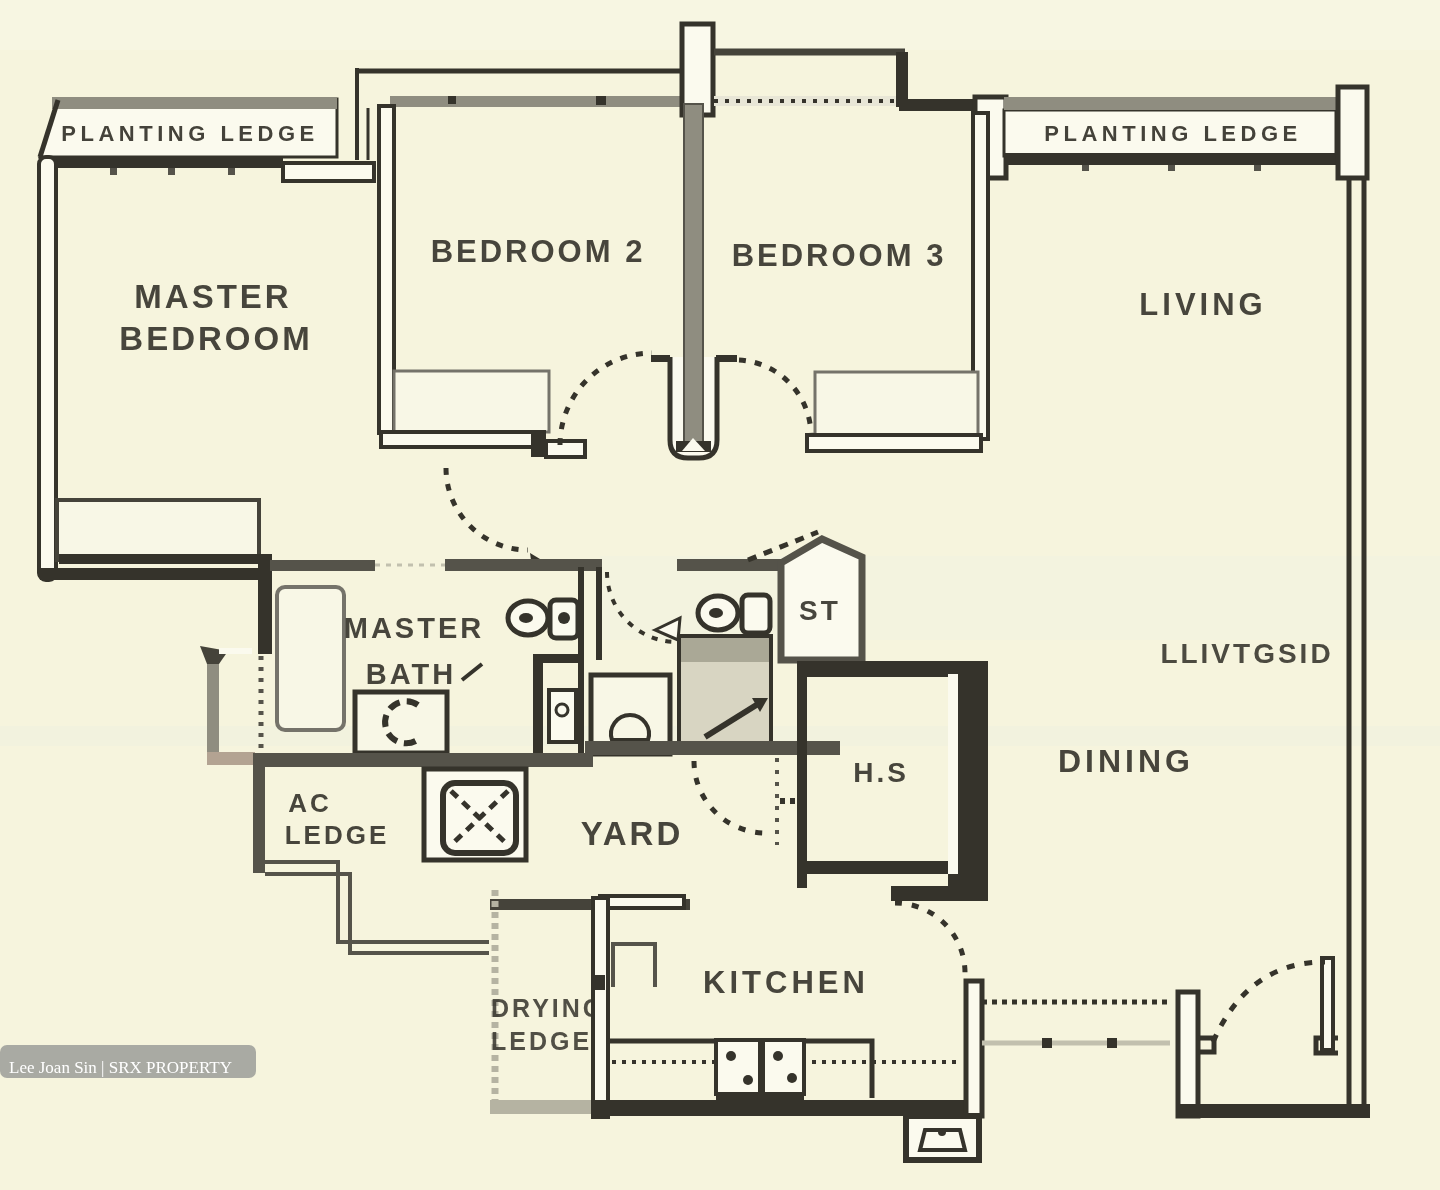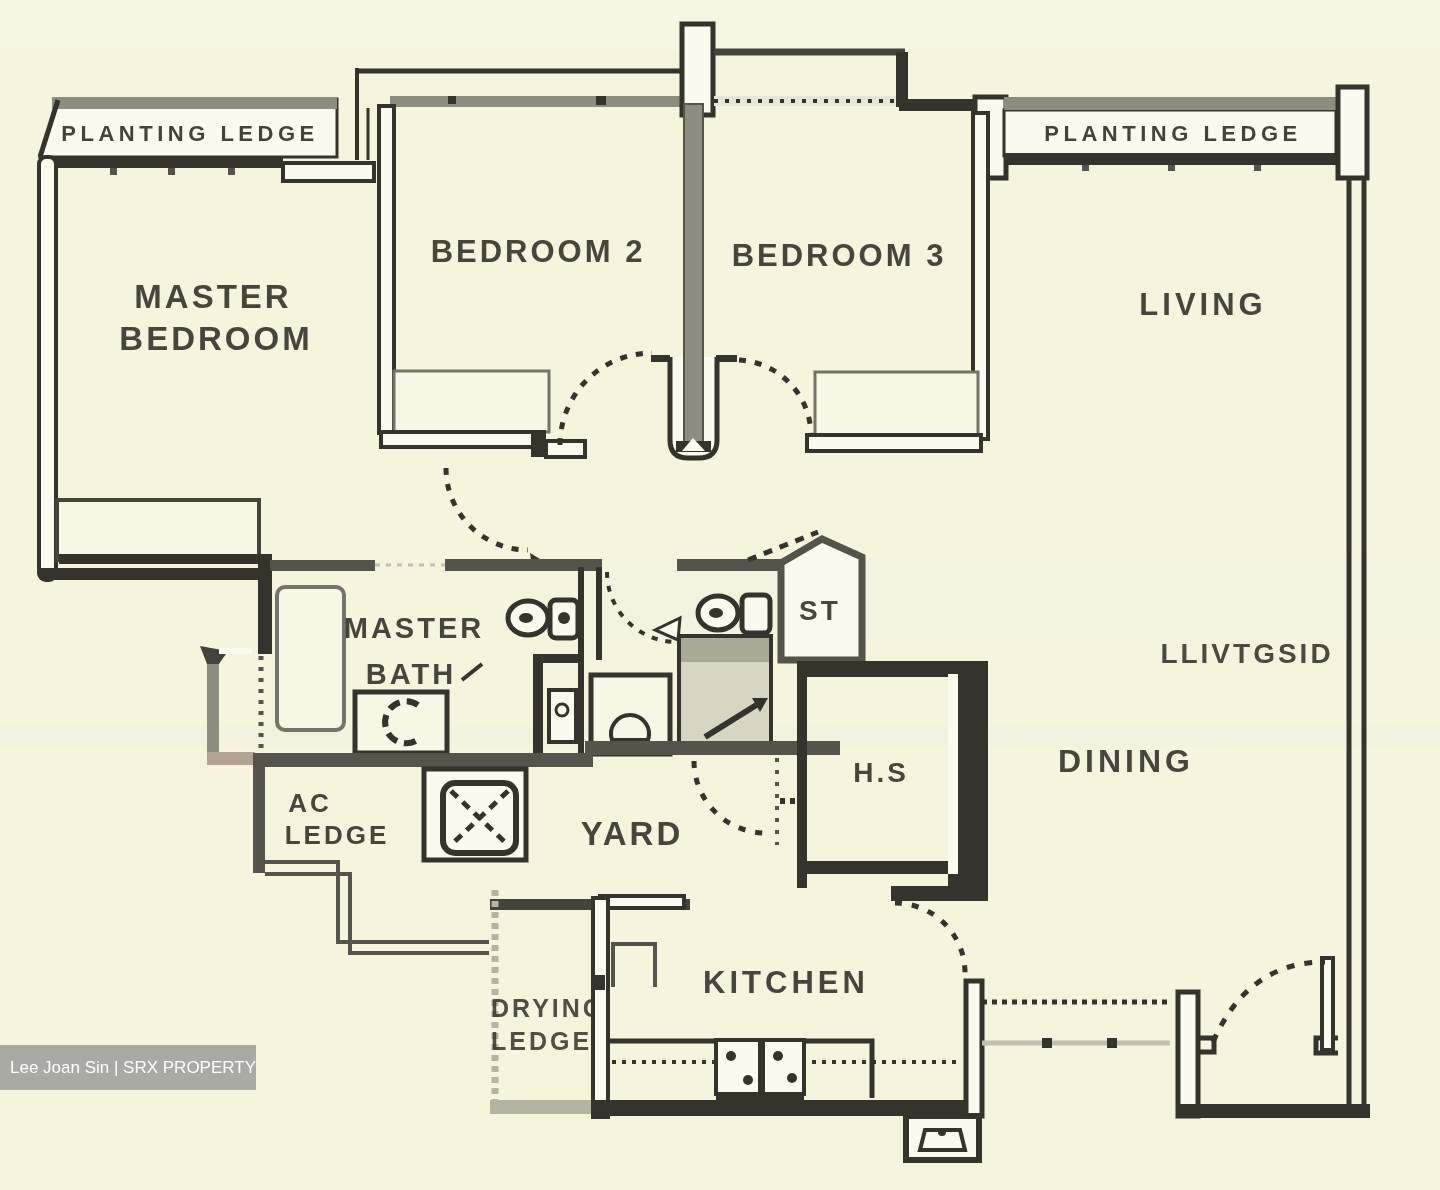--- a/index.html
+++ b/index.html
@@ -1,23 +1,23 @@
 <!DOCTYPE html>
 <html><head>
 <meta charset="utf-8">
 <style>
   html,body{margin:0;padding:0;}
   .page{position:relative;width:1440px;height:1190px;background:#f6f4dd;overflow:hidden;
-        font-family:"Liberation Sans", sans-serif;text-align:right;}
+        font-family:"Liberation Sans", sans-serif;}
   svg{position:absolute;left:0;top:0;filter:blur(0.7px);}
   text{font-family:"Liberation Sans", sans-serif;fill:#35332b;}
   .lbl{font-weight:bold;letter-spacing:3px;}
-  .wm{position:absolute;left:0;top:1045px;width:256px;height:45px;background:rgba(164,165,159,0.95);
+  .wm{position:absolute;left:0;top:1045px;width:256px;height:33px;background:rgba(164,165,159,0.95);
       color:#ffffff;font-size:17px;line-height:45px;padding-left:9px;box-sizing:border-box;
-      white-space:nowrap;overflow:hidden;font-family:Liberation Sans, sans-serif;}
+      white-space:nowrap;overflow:hidden;font-family:Liberation Serif, serif;border-radius:7px;}
 </style>
 </head>
 <body>
 <div class="page">
 <svg width="1440" height="1190" viewBox="0 0 1440 1190">
 
   <rect x="0" y="0" width="1440" height="1190" fill="#f6f4dd"></rect>
 
   <rect x="600" y="556" width="840" height="84" fill="#eef0e2" opacity="0.35"></rect>
 

